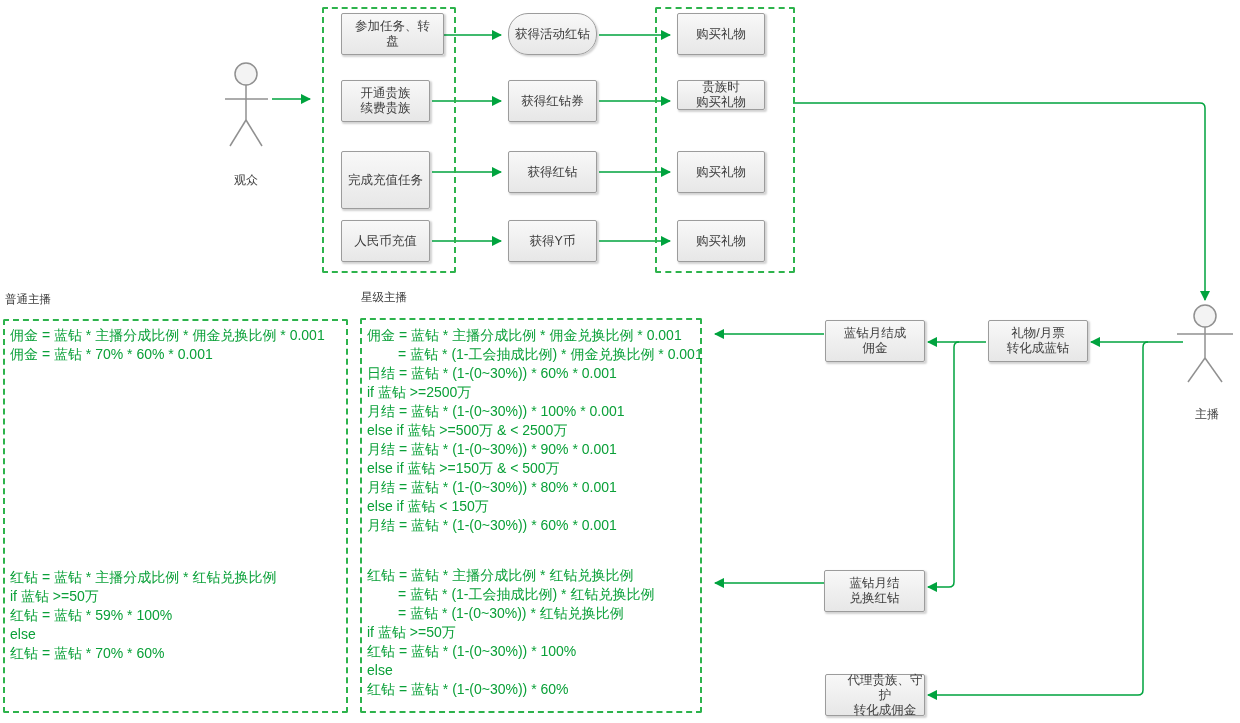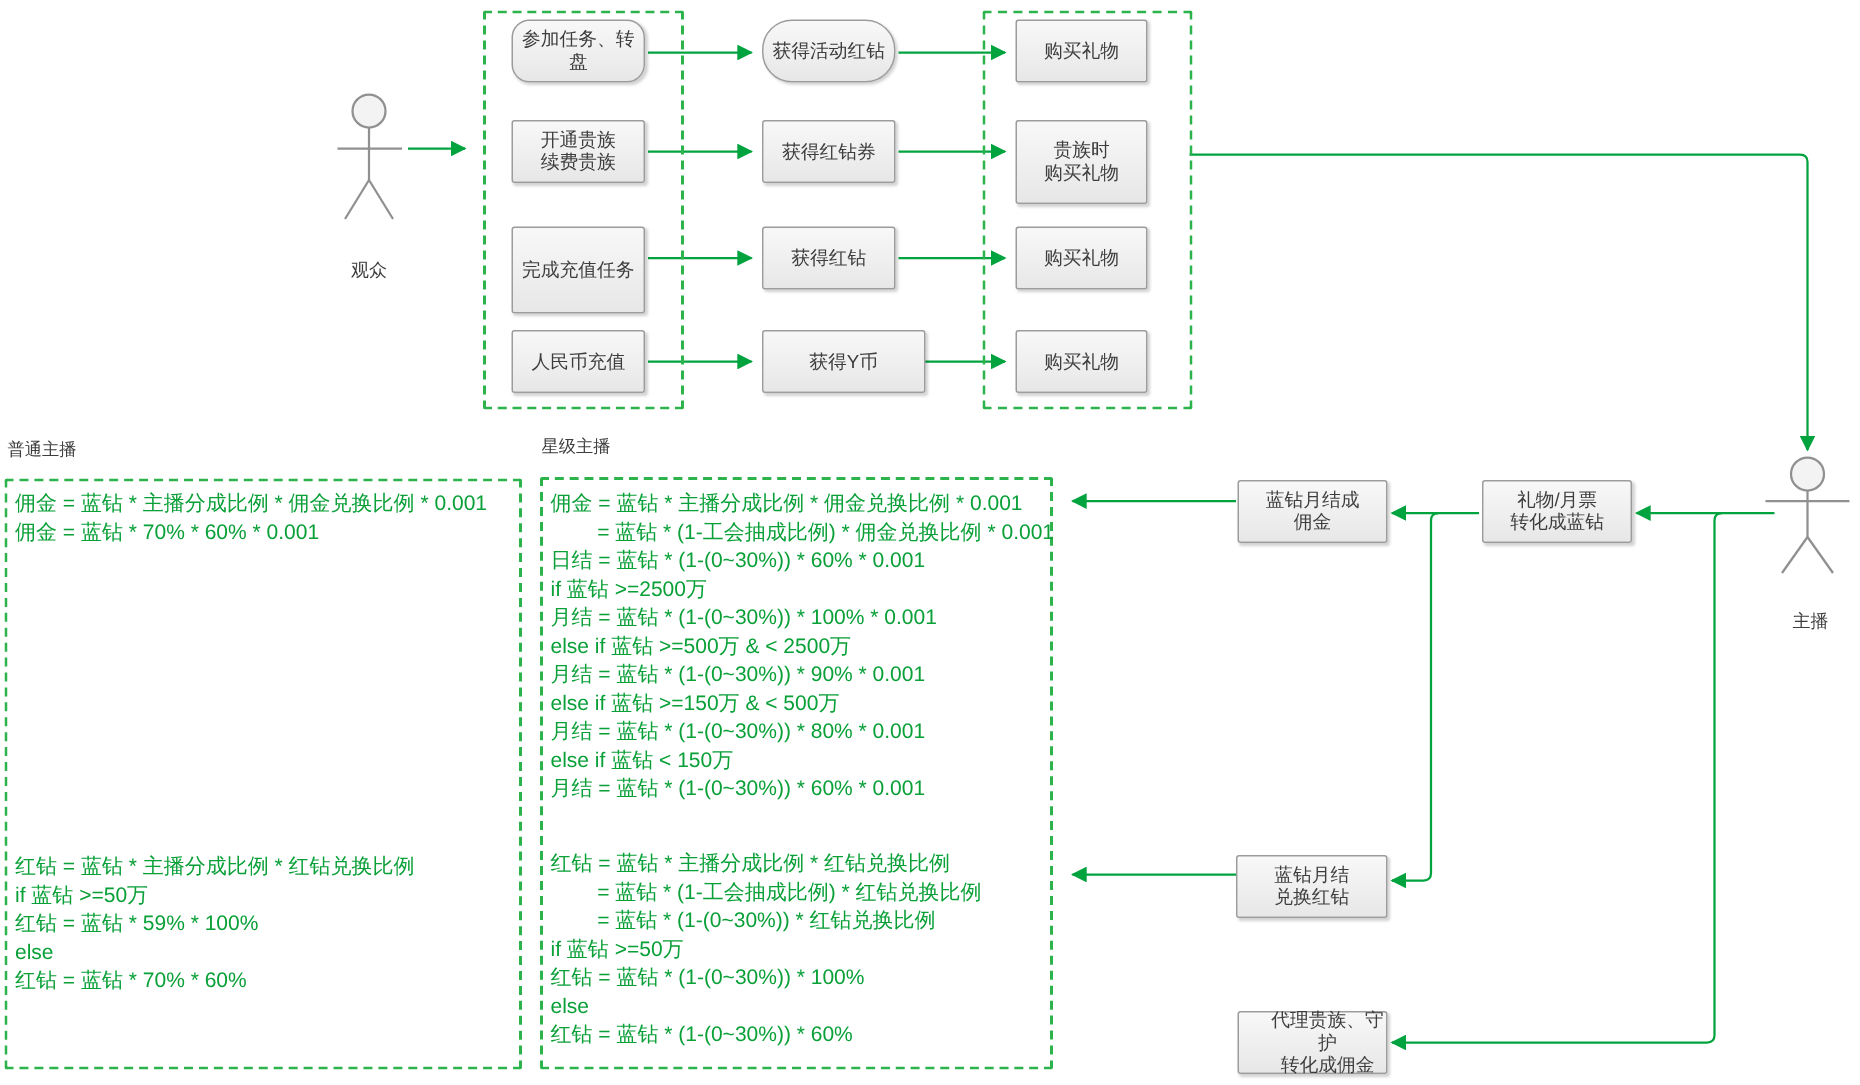--- a/index.html
+++ b/index.html
@@ -85,34 +85,34 @@
       <path d="M824,583 H715" marker-end="url(#arr)"></path>
     </g>
   </svg>
 
   <div class="actor-label" style="left:226px;top:172px;">观众</div>
   <div class="actor-label" style="left:1187px;top:406px;">主播</div>
 
   <div class="dashedbox" style="left:322px;top:7px;width:130px;height:262px;"></div>
   <div class="dashedbox" style="left:655px;top:7px;width:136px;height:262px;"></div>
 
-  <div class="node" style="left:341px;top:13px;width:89px;height:42px;border-radius:12px;">参加任务、转
+  <div class="node" style="left:341px;top:13px;width:103px;height:42px;">参加任务、转
 盘</div>
   <div class="node" style="left:341px;top:80px;width:89px;height:42px;">开通贵族
 续费贵族</div>
   <div class="node" style="left:341px;top:151px;width:89px;height:58px;">完成充值任务</div>
   <div class="node" style="left:341px;top:220px;width:89px;height:42px;">人民币充值</div>
 
   <div class="node" style="left:508px;top:13px;width:89px;height:42px;border-radius:20px;">获得活动红钻</div>
   <div class="node" style="left:508px;top:80px;width:89px;height:42px;">获得红钻券</div>
   <div class="node" style="left:508px;top:151px;width:89px;height:42px;">获得红钻</div>
-  <div class="node" style="left:508px;top:220px;width:109px;height:42px;">获得Y币</div>
+  <div class="node" style="left:508px;top:220px;width:89px;height:42px;">获得Y币</div>
 
   <div class="node" style="left:677px;top:13px;width:88px;height:42px;">购买礼物</div>
-  <div class="node" style="left:677px;top:80px;width:88px;height:56px;">贵族时
+  <div class="node" style="left:677px;top:80px;width:88px;height:30px;">贵族时
 购买礼物</div>
   <div class="node" style="left:677px;top:151px;width:88px;height:42px;">购买礼物</div>
   <div class="node" style="left:677px;top:220px;width:88px;height:42px;">购买礼物</div>
 
   <div class="panel-title" style="left:5px;top:292px;">普通主播</div>
   <div class="panel-title" style="left:361px;top:290px;">星级主播</div>
 
   <div class="dashedbox" style="left:3px;top:319px;width:341px;height:390px;"></div>
   <div class="dashedbox" style="left:360px;top:318px;width:338px;height:391px;"></div>
 

